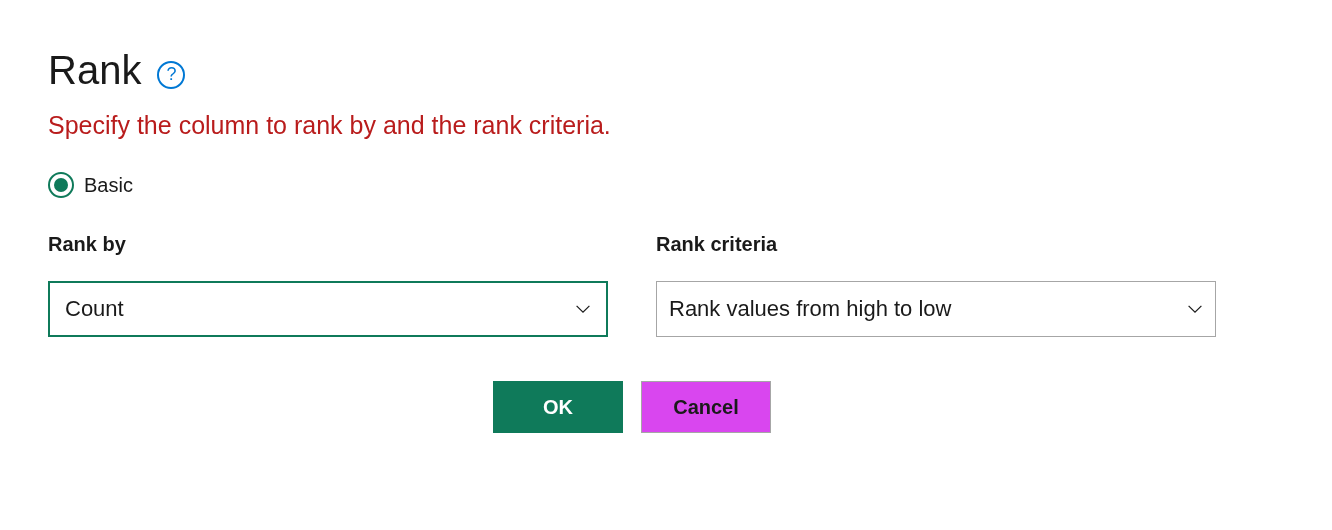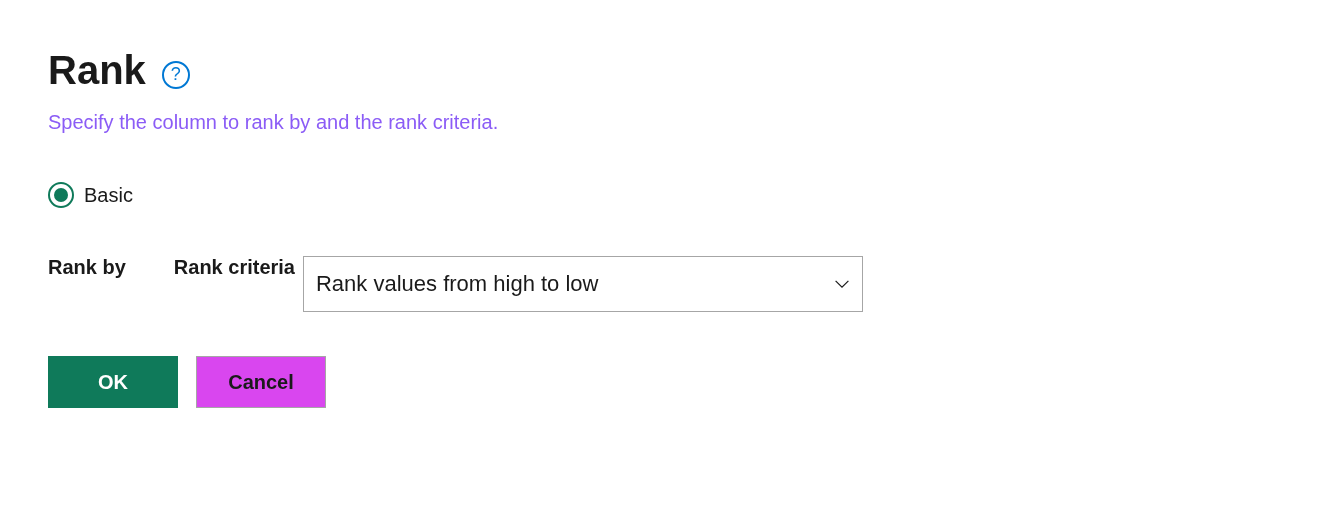--- a/index.html
+++ b/index.html
@@ -15,21 +15,21 @@
       width: 1332px;
     }
     .header-row {
       display: flex;
       align-items: center;
       gap: 16px;
       margin-bottom: 18px;
     }
     .title {
       font-size: 40px;
-      font-weight: 700;
+      font-weight: 400;
       color: #1a1a1a;
     }
     .help-icon {
       width: 28px;
       height: 28px;
       border: 2px solid #0078d4;
       border-radius: 50%;
       display: flex;
       align-items: center;
       justify-content: center;
@@ -37,30 +37,30 @@
       font-size: 18px;
       font-weight: 400;
       cursor: pointer;
       position: relative;
       top: 4px;
     }
     .help-icon::before {
       content: "?";
     }
     .description {
-      font-size: 20px;
-      color: #8b5cf6;
-      margin-bottom: 48px;
+      font-size: 25px;
+      color: #b91c1c;
+      margin-bottom: 32px;
       font-weight: 400;
     }
     .mode-row {
       display: flex;
       align-items: center;
       gap: 30px;
-      margin-bottom: 48px;
+      margin-bottom: 35px;
     }
     .radio-option {
       display: flex;
       align-items: center;
       gap: 10px;
       cursor: pointer;
     }
     .radio-outer {
       width: 26px;
       height: 26px;
@@ -84,22 +84,22 @@
       font-size: 20px;
       color: #1a1a1a;
     }
     .fields-row {
       display: flex;
       gap: 48px;
       margin-bottom: 44px;
     }
     .field-group {
       display: flex;
-      flex-direction: row;
-      gap: 8px;
+      flex-direction: column;
+      gap: 25px;
     }
     .field-label {
       font-size: 20px;
       font-weight: 600;
       color: #1a1a1a;
     }
     .select-box {
       width: 560px;
       height: 56px;
       border: 1px solid #a6a6a6;
@@ -122,21 +122,21 @@
       display: flex;
       align-items: center;
       justify-content: center;
     }
     .chevron svg {
       width: 20px;
       height: 12px;
     }
     .button-row {
       display: flex;
-      justify-content: flex-start;
+      justify-content: center;
       gap: 18px;
       width: 1168px;
     }
     .btn {
       min-width: 130px;
       height: 52px;
       padding: 0 28px;
       font-size: 20px;
       font-weight: 600;
       border: 1px solid #a6a6a6;
@@ -168,20 +168,28 @@
     <span class="radio-outer selected">
       <span class="radio-inner"></span>
     </span>
     <span class="radio-label">Basic</span>
   </label>
 </div>
 
 <div class="fields-row">
   <div class="field-group">
     <label class="field-label">Rank by</label>
+    <div class="select-box focused">
+      <span>Count</span>
+      <span class="chevron">
+        <svg viewBox="0 0 20 12" fill="none" stroke="#1a1a1a" stroke-width="1.5">
+          <path d="M2 2 L10 10 L18 2"></path>
+        </svg>
+      </span>
+    </div>
   </div>
   <div class="field-group">
     <label class="field-label">Rank criteria</label>
     <div class="select-box">
       <span>Rank values from high to low</span>
       <span class="chevron">
         <svg viewBox="0 0 20 12" fill="none" stroke="#1a1a1a" stroke-width="1.5">
           <path d="M2 2 L10 10 L18 2"></path>
         </svg>
       </span>

